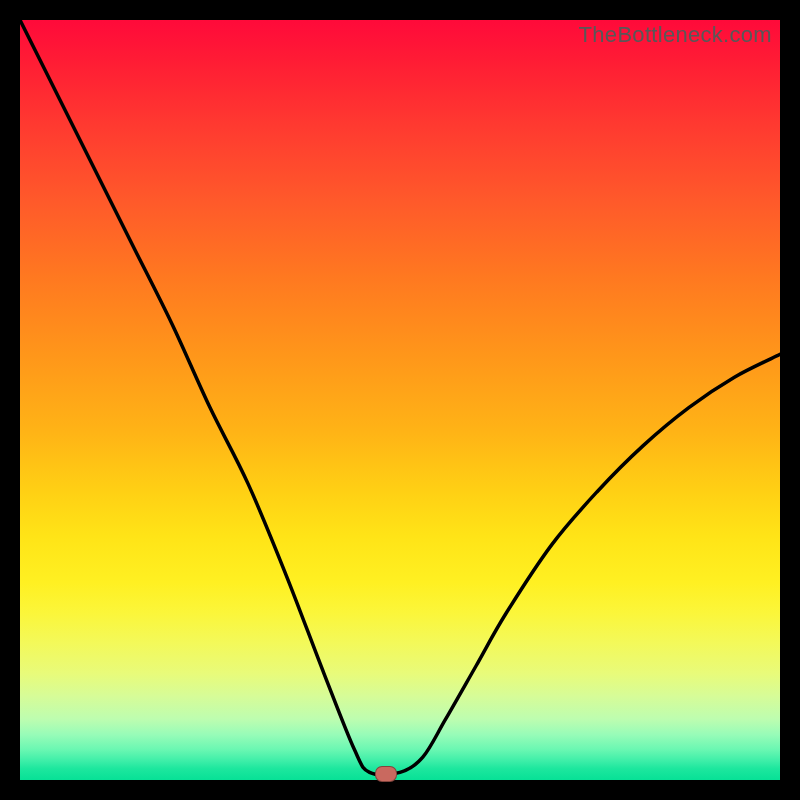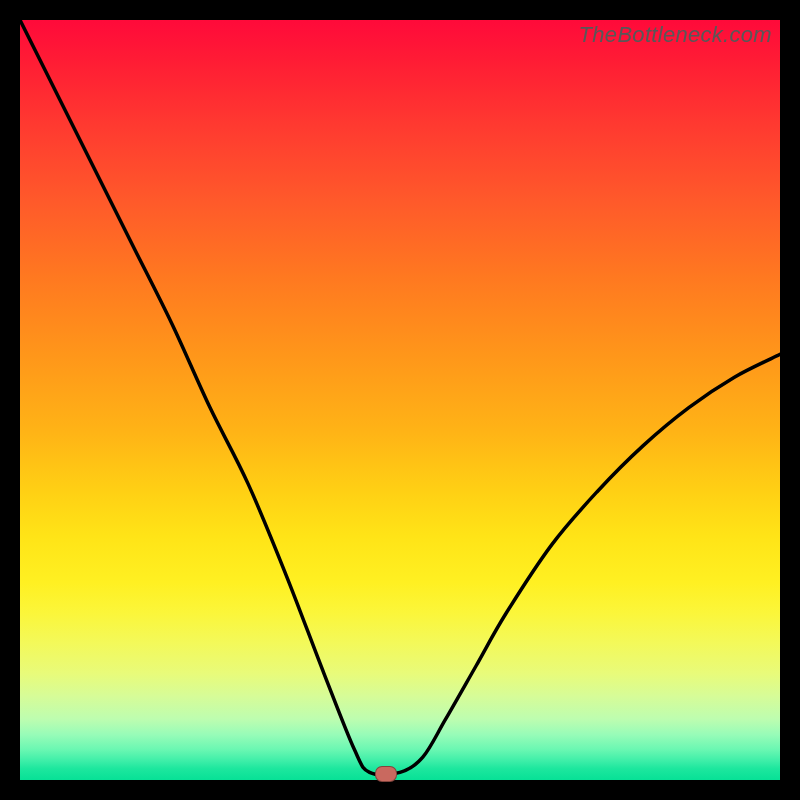--- a/index.html
+++ b/index.html
@@ -9,21 +9,20 @@
     height: 800px;
     background: #000;
     overflow: hidden;
     font-family: Arial, Helvetica, sans-serif;
   }
   .frame {
     position: relative;
     width: 800px;
     height: 800px;
     background: #000;
-    font-style: italic;
   }
   .plot-area {
     position: absolute;
     left: 20px;
     top: 20px;
     width: 760px;
     height: 760px;
     
     background: linear-gradient(
       to bottom,

